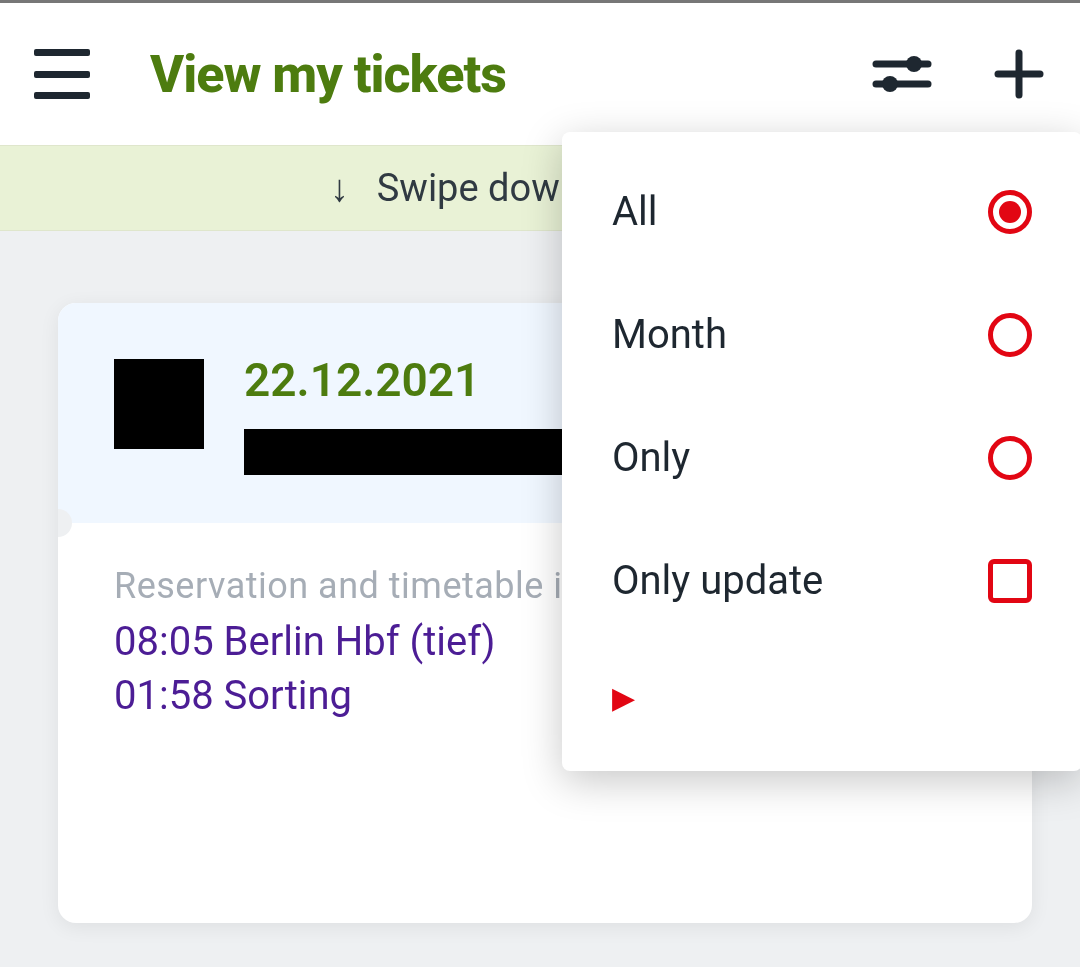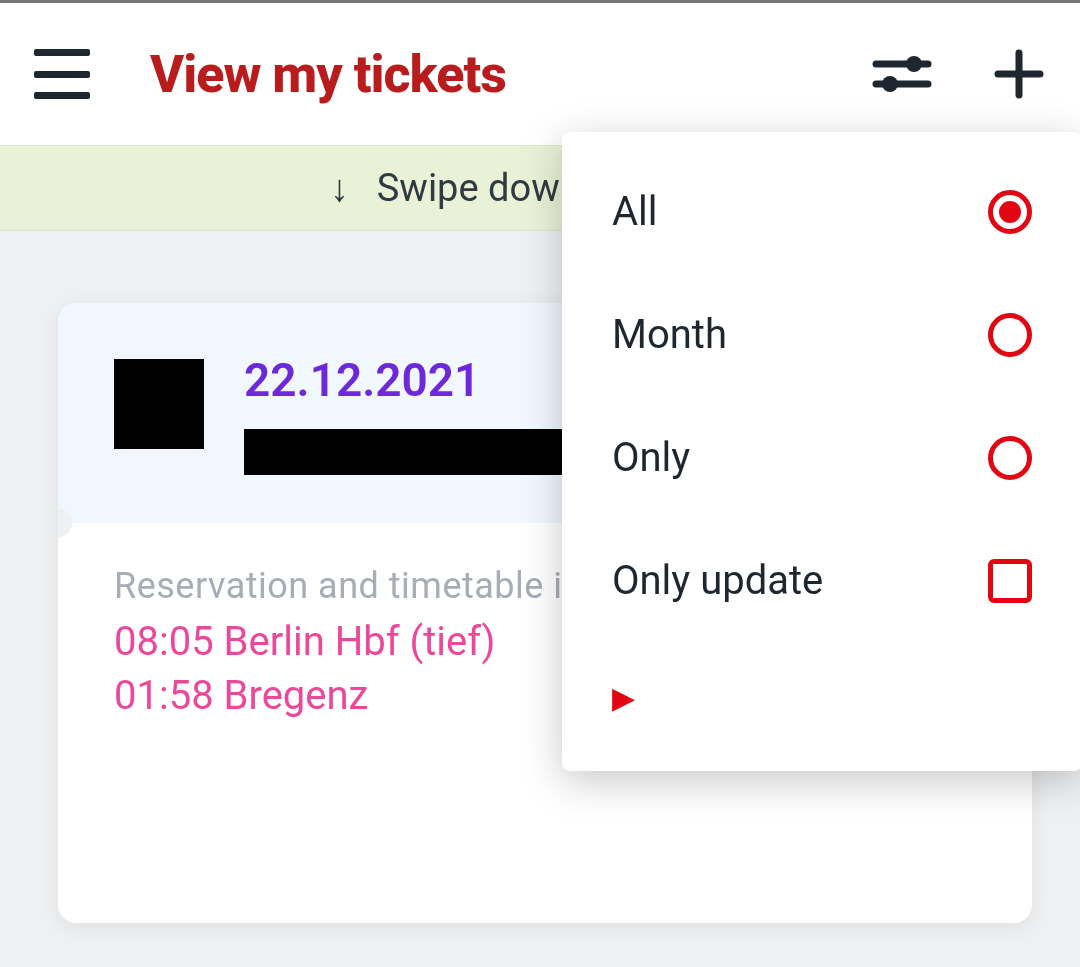--- a/index.html
+++ b/index.html
@@ -8,21 +8,21 @@
     height: 145px;
     background: #fff;
     border-top: 3px solid #777;
     display: flex;
     align-items: center;
     padding: 0 34px;
     gap: 60px;
   }
   .hamburger { width: 56px; height: 50px; display:flex; flex-direction:column; justify-content:space-between; cursor:pointer; }
   .hamburger span { display:block; height:7px; background:#1e2730; border-radius:2px; }
-  .title { font-size: 52px; font-weight: 800; color:#b91c1c; letter-spacing: -1px; flex:1; }
+  .title { font-size: 52px; font-weight: 800; color:#4d7c0f; letter-spacing: -1px; flex:1; }
   .top-icons { margin-left:auto; display:flex; gap:60px; align-items:center; }
   .settings-icon svg, .plus-icon svg { display:block; }
   .banner {
     background: #e9f2d6;
     height: 86px;
     display:flex;
     align-items:center;
     justify-content:center;
     gap: 28px;
     font-size: 38px;
@@ -55,27 +55,27 @@
   .ticket-head::after {
     content:"";
     position:absolute;
     left:-14px;
     bottom:-14px;
     width:28px; height:28px;
     background:#eef0f2;
     border-radius:50%;
   }
   .black-icon { width:90px; height:90px; background:#000; margin-top:6px; }
-  .date-line { font-size: 46px; color:#6d28d9; font-weight:600; }
+  .date-line { font-size: 46px; color:#4d7c0f; font-weight:600; }
   .black-bar { width: 320px; height: 46px; background:#000; margin-top:22px; }
   .ticket-body {
     padding: 42px 48px 0 56px;
   }
   .info-label { font-size:36px; color:#a6adb6; margin-bottom:8px; letter-spacing:0.5px; }
-  .journey-line { font-size:40px; color:#ec4899; line-height:1.35; }
+  .journey-line { font-size:40px; color:#4c1d95; line-height:1.35; }
   
   .menu {
     position:absolute;
     top: 132px;
     left: 562px;
     width: 520px;
     background:#fff;
     border-radius: 8px;
     box-shadow: 0 10px 40px rgba(0,0,0,0.22);
     padding: 18px 0;
@@ -139,21 +139,21 @@
         <div class="date-line">22.12.2021</div>
         <div class="black-bar"></div>
       </div>
     </div>
     <div class="ticket-body">
       <div class="info-label">Reservation and timetable info</div>
       <div class="journey-line">
         <span>08:05</span> <span>Berlin Hbf (tief)</span>
       </div>
       <div class="journey-line">
-        <span>01:58</span> <span>Bregenz</span>
+        <span>01:58</span> <span>Sorting</span>
       </div>
     </div>
   </div>
 </div>
 
 <div class="menu">
   <div class="menu-item">
     <span>All</span>
     <span class="radio selected"></span>
   </div>

